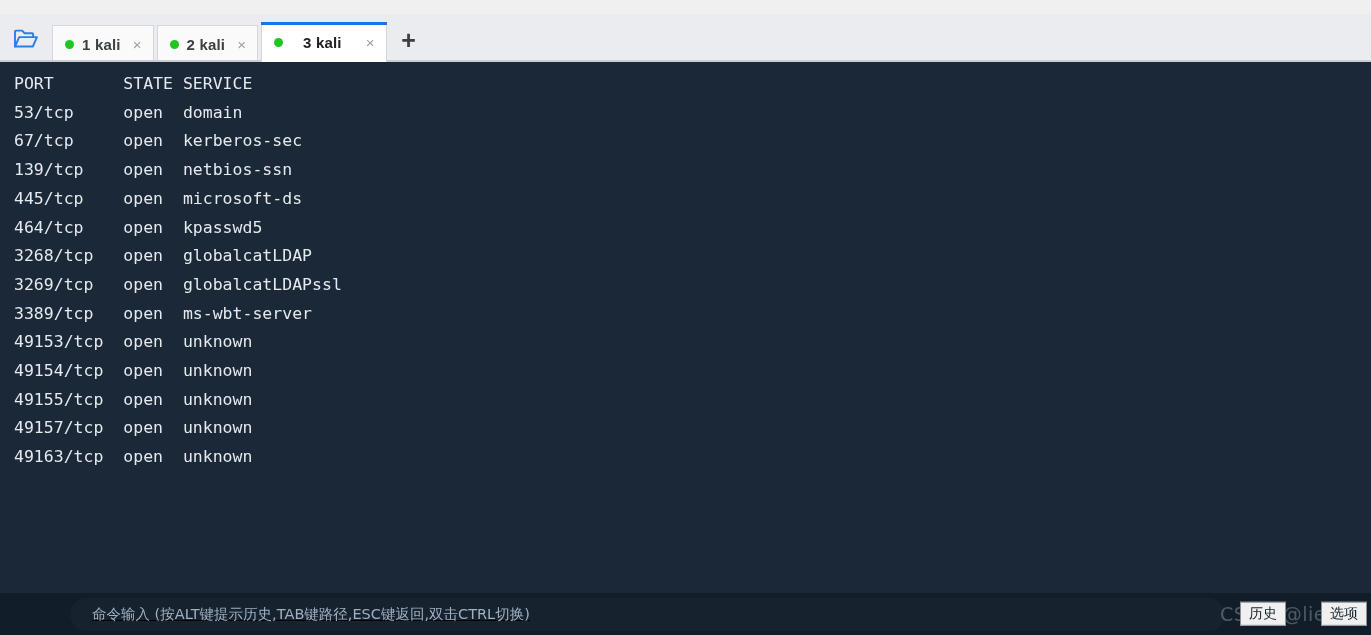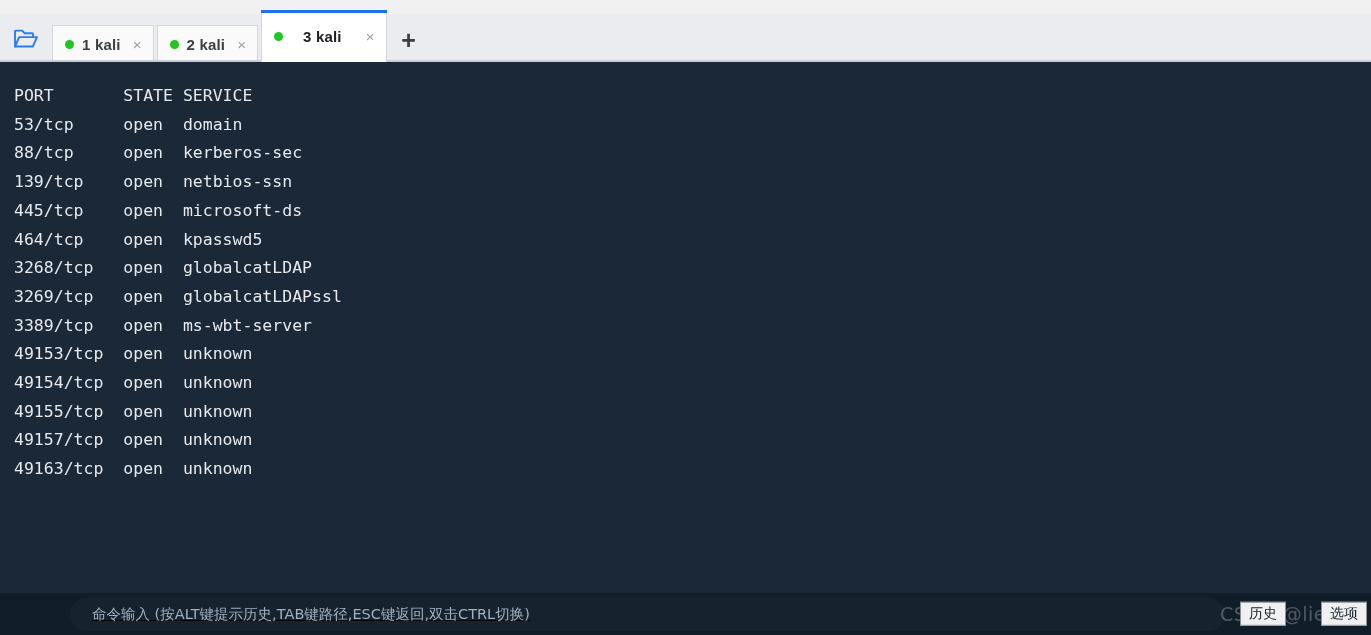--- a/index.html
+++ b/index.html
@@ -82,21 +82,21 @@
     border-bottom: none;
     box-sizing: border-box;
     cursor: pointer;
     font-size: 15px;
     font-weight: bold;
     color: #3c4043;
     white-space: nowrap;
   }
   .tab.active {
     background: #ffffff;
-    height: 52px;
+    height: 40px;
     border-color: #d3d6da;
     color: #202124;
     z-index: 3;
     gap: 20px;
   }
   .tab.active::before {
     content: "";
     position: absolute;
     top: -1px; left: -1px; right: -1px;
     height: 3px;
@@ -135,21 +135,21 @@
     line-height: 1;
     margin-left: 2px;
   }
 
   
   .terminal {
     flex: 1 1 auto;
     background: #1a2838;
     overflow: hidden;
     position: relative;
-    padding: 20px 0 0 14px;
+    padding: 8px 0 0 14px;
     box-sizing: border-box;
   }
   .term-line {
     font-family: "DejaVu Sans Mono", "Liberation Mono", monospace;
     font-size: 16.5px;
     line-height: 28.7px;
     color: #e6e9ee;
     white-space: pre;
     letter-spacing: 0px;
   }
@@ -260,21 +260,21 @@
       </div>
 
       <div class="toolbar-bottom-line"></div>
     </div>
   </div>
 
   <div class="terminal">
     <div id="term-lines">
         <div class="term-line">PORT       STATE SERVICE</div>
         <div class="term-line">53/tcp     open  domain</div>
-        <div class="term-line">88/tcp     open  kerberos-sec</div>
+        <div class="term-line">67/tcp     open  kerberos-sec</div>
         <div class="term-line">139/tcp    open  netbios-ssn</div>
         <div class="term-line">445/tcp    open  microsoft-ds</div>
         <div class="term-line">464/tcp    open  kpasswd5</div>
         <div class="term-line">3268/tcp   open  globalcatLDAP</div>
         <div class="term-line">3269/tcp   open  globalcatLDAPssl</div>
         <div class="term-line">3389/tcp   open  ms-wbt-server</div>
         <div class="term-line">49153/tcp  open  unknown</div>
         <div class="term-line">49154/tcp  open  unknown</div>
         <div class="term-line">49155/tcp  open  unknown</div>
         <div class="term-line">49157/tcp  open  unknown</div>

